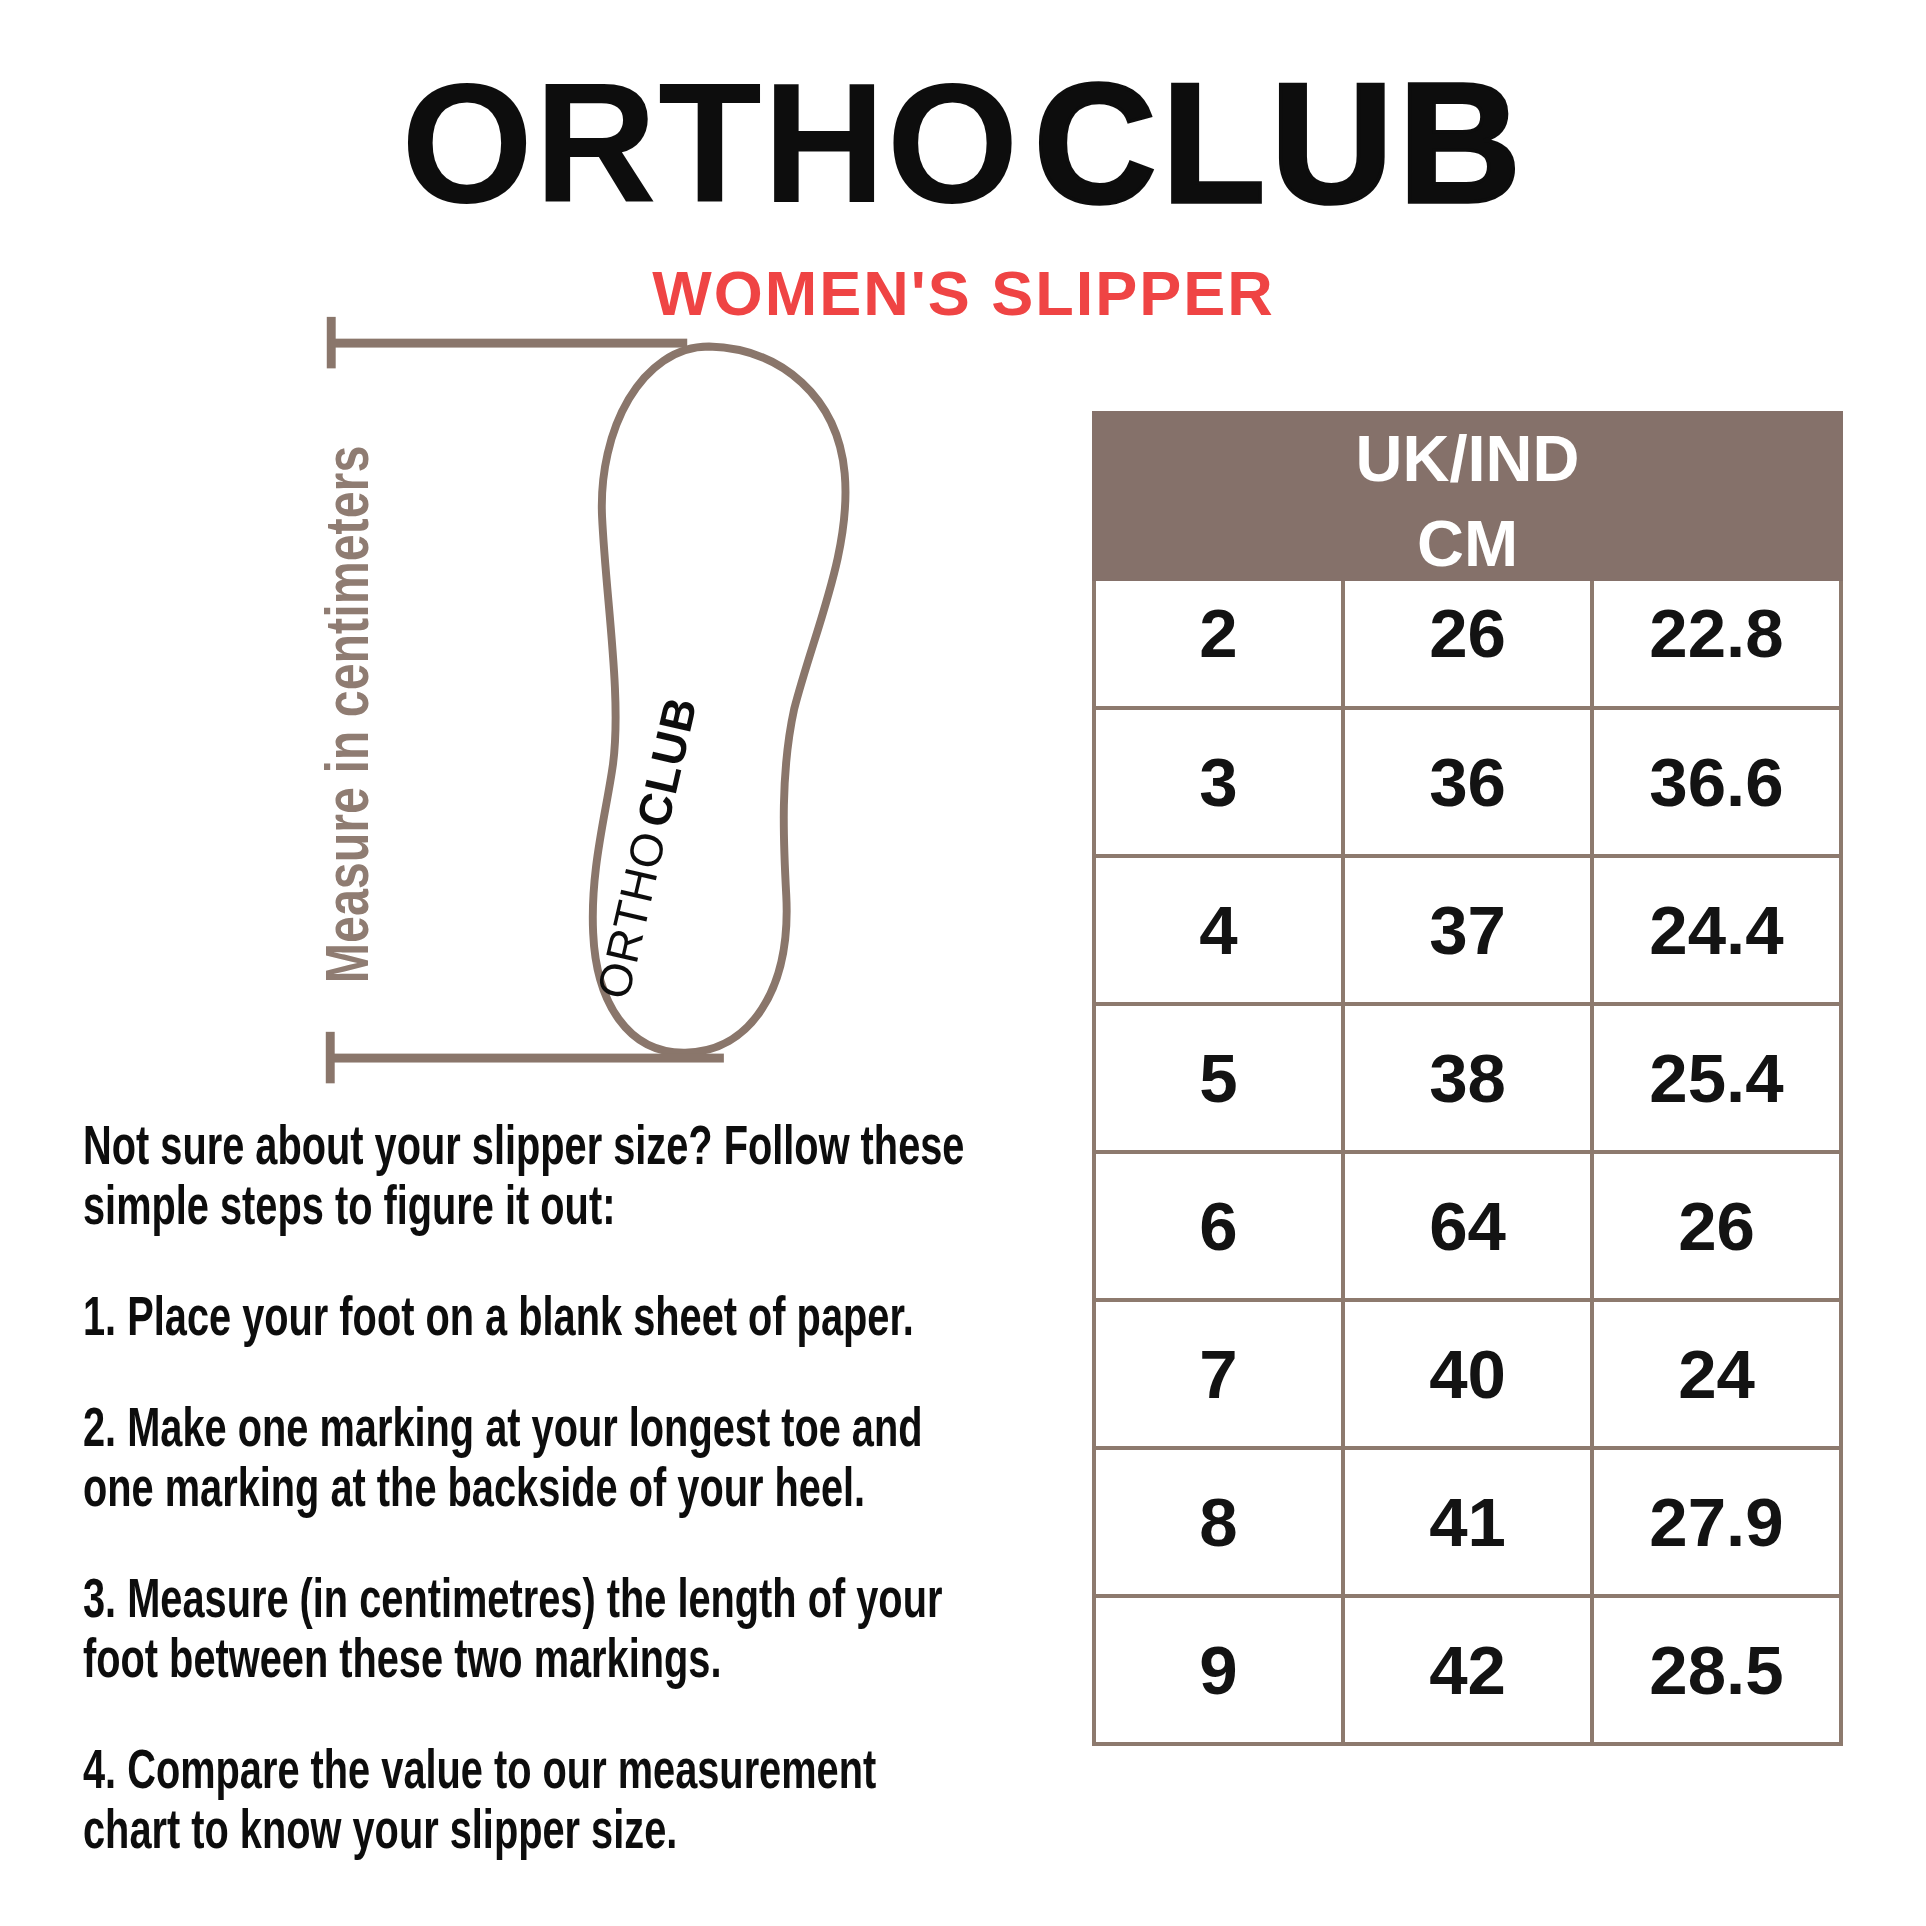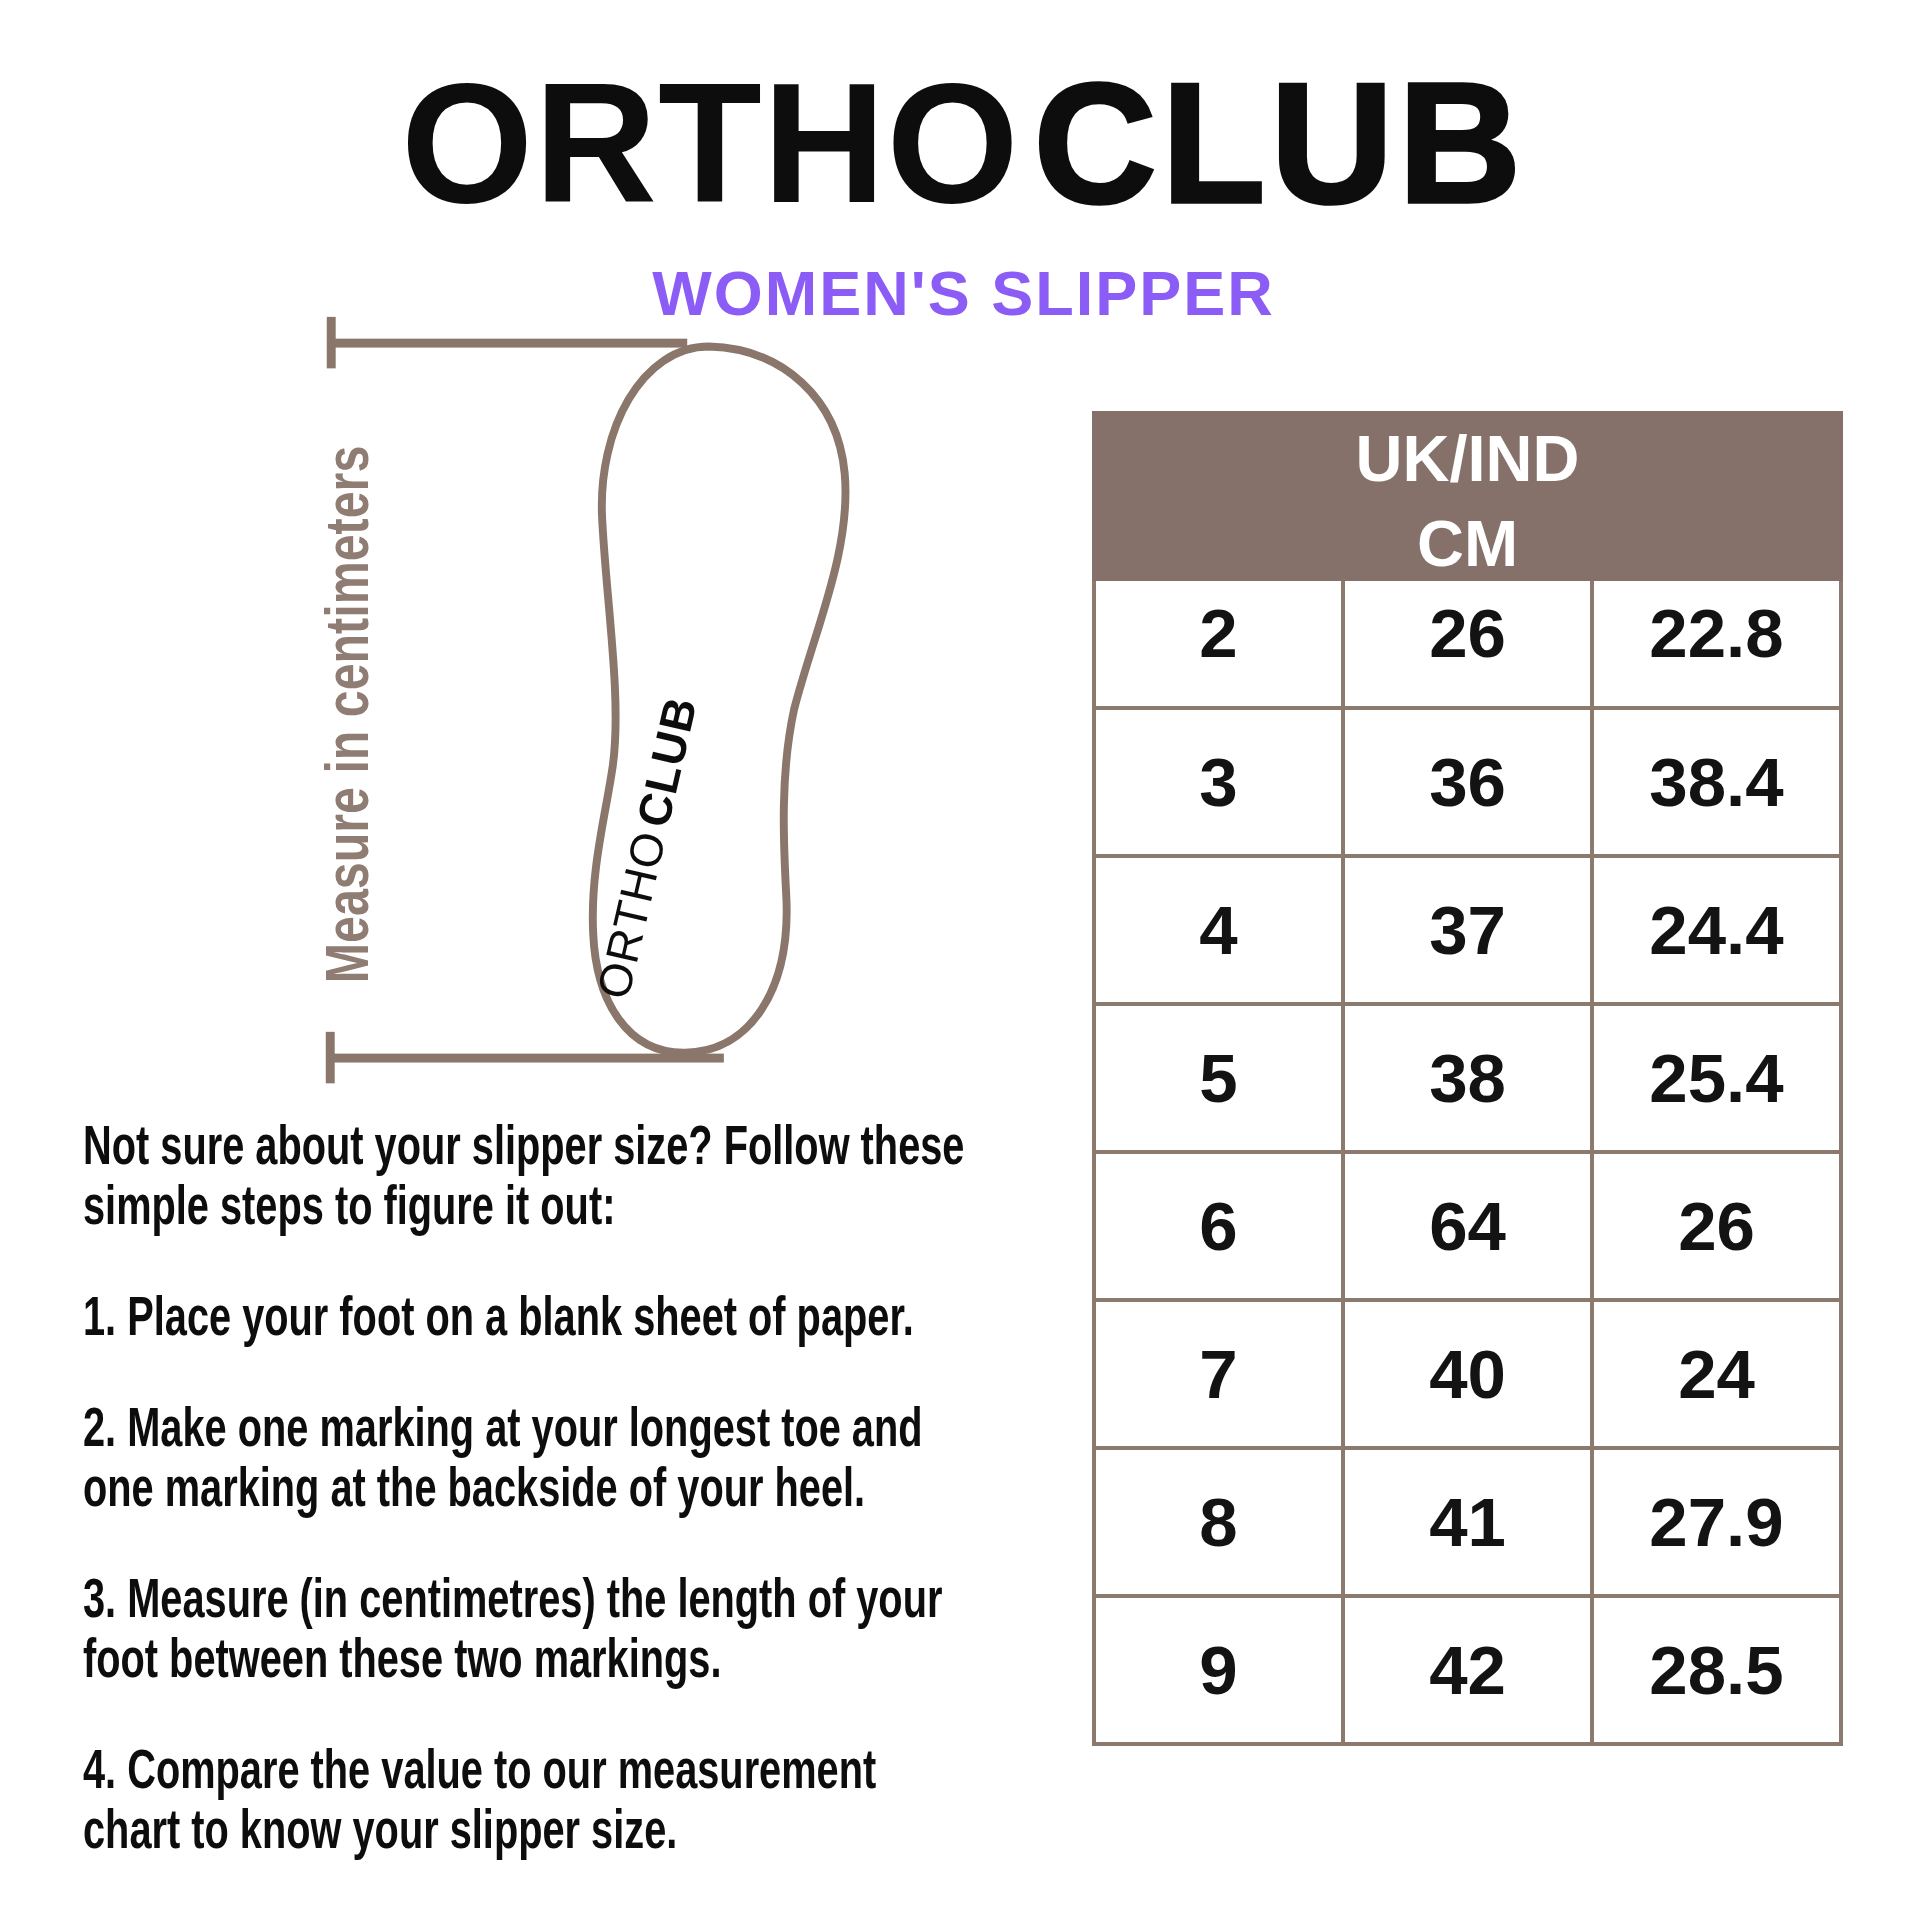--- a/index.html
+++ b/index.html
@@ -22,21 +22,21 @@
   .brand h1{
     font-size:170px;line-height:1.05;font-weight:700;letter-spacing:1px;color:#0d0d0d;white-space:nowrap;
   }
   .brand h1 .t-blk{
     font-weight:900;
     -webkit-text-stroke:3.5px #0d0d0d;
     letter-spacing:5px;
     margin-left:14px;
   }
   .subtitle{
-    margin-top:24px;font-size:63px;font-weight:700;letter-spacing:2px;color:#8b5cf6;white-space:nowrap;
+    margin-top:24px;font-size:63px;font-weight:700;letter-spacing:2px;color:#ef4444;white-space:nowrap;
   }
 
   
   .diagram{position:absolute;left:0;top:0;width:1927px;height:1927px;}
   .foot{fill:#ffffff;stroke:var(--line);stroke-width:8;}
   .ruler-shape{fill:var(--line);}
 
   .v-label{
     position:absolute;left:-65px;top:684px;width:812px;height:61px;
     font-size:62px;font-weight:700;color:var(--label);text-align:center;white-space:nowrap;
@@ -134,21 +134,21 @@
     <table class="tbody">
       <tbody>
           <tr>
         <td>2</td>
         <td>26</td>
         <td>22.8</td>
       </tr>
       <tr>
         <td>3</td>
         <td>36</td>
-        <td>38.4</td>
+        <td>36.6</td>
       </tr>
       <tr>
         <td>4</td>
         <td>37</td>
         <td>24.4</td>
       </tr>
       <tr>
         <td>5</td>
         <td>38</td>
         <td>25.4</td>

